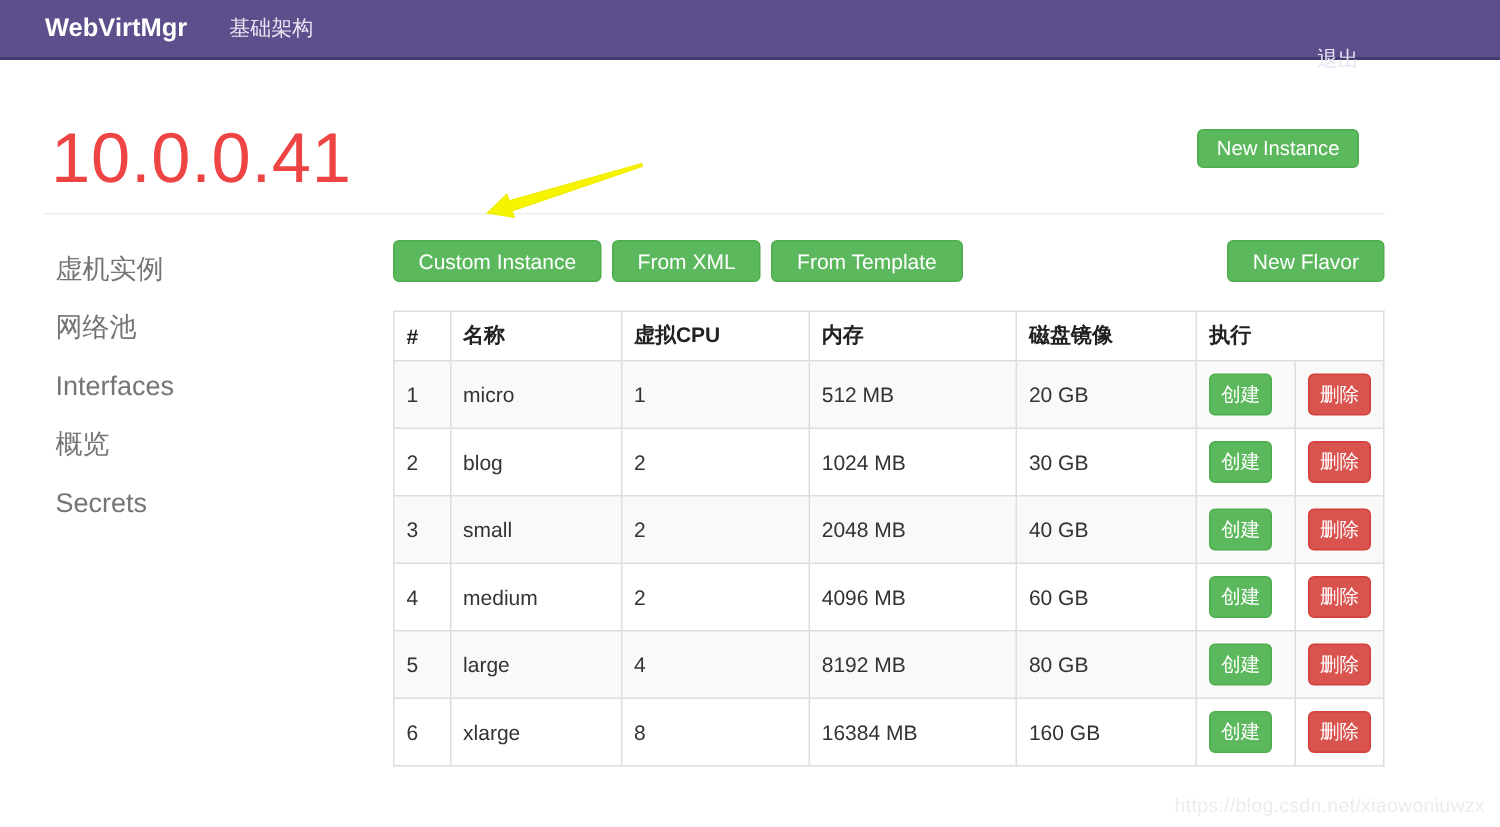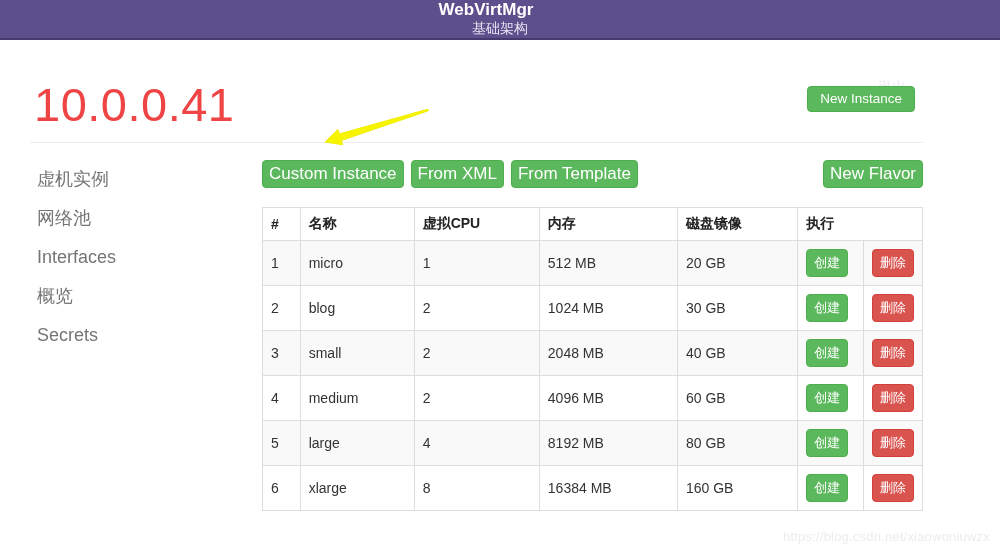--- a/index.html
+++ b/index.html
@@ -7,21 +7,21 @@
   body {
     width: 1000px; height: 551px; position: relative; overflow: hidden;
     background: #fff; color: #333;
     font-family: "Liberation Sans", "DejaVu Sans", sans-serif;
     font-size: 14px;
   }
 
   
   .navbar {
     height: 40px; background: #5d4e8c; border-bottom: 2px solid #453a70;
-    display: flex; align-items: center; padding: 0 30px; flex-direction: column;
+    display: flex; align-items: center; padding: 0 30px;
   }
   .brand { color: #ffffff; font-weight: bold; font-size: 17px; margin-right: 28px; cursor: pointer; }
   .nav-item { color: #e9e5f4; font-size: 14px; cursor: pointer; }
   .nav-logout { margin-left: auto; margin-right: 64px; color: #e9e5f4; font-size: 14px; cursor: pointer; margin-top: 41px; }
 
   
   .container { width: 893px; margin-left: 30px; position: relative; }
   .page-header { position: relative; margin-top: 45px; height: 40px; }
   .host-title {
     margin: 4px; font-size: 47px; line-height: 40px; font-weight: 400;
@@ -30,23 +30,23 @@
   .divider { margin: 17px 0 0 0; border: none; border-top: 1px solid #ececec; height: 0; }
 
   
   .btn {
     display: inline-block; border-radius: 4px; color: #fff; text-align: center;
     border: 1px solid transparent; cursor: pointer; white-space: nowrap;
     font-family: inherit; line-height: 16px;
   }
   .btn-green { background: #5cb85c; border-color: #4cae4c; }
   .btn-red   { background: #d9534f; border-color: #d43f3a; }
-  .btn-bar   { padding: 5px 6px; font-size: 17px; }
+  .btn-bar   { padding: 5px 16px; font-size: 14px; }
   .btn-cell  { padding: 5px 7px;  font-size: 13px; }
-  .btn-new-instance { position: absolute; right: 8px; top: 1px; padding: 4px 12px; font-size: 13.5px; }
+  .btn-new-instance { position: absolute; right: 17px; top: 1px; padding: 4px 12px; font-size: 13.5px; }
 
   
   .content-row { display: flex; margin-top: 17px; }
   .sidebar { width: 232px; padding-left: 7px; flex: 0 0 232px; }
   .side-item { padding: 10px 0; font-size: 18px; color: #757575; cursor: pointer; line-height: 19px; }
   .main { flex: 1; min-width: 0; }
 
   .toolbar { height: 28px; margin-bottom: 19px; position: relative; }
   .toolbar .btn-bar { float: left; margin-right: 7px; }
   .toolbar .btn-right { float: right; margin-right: 0; }

